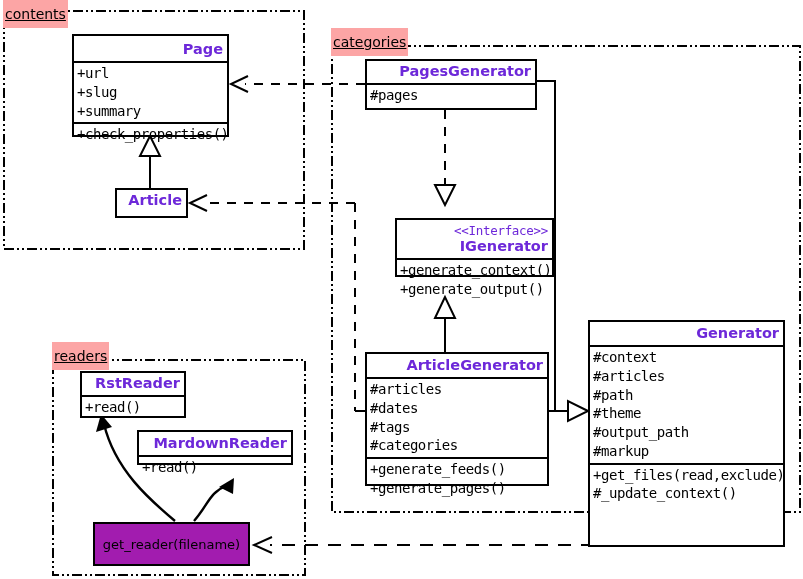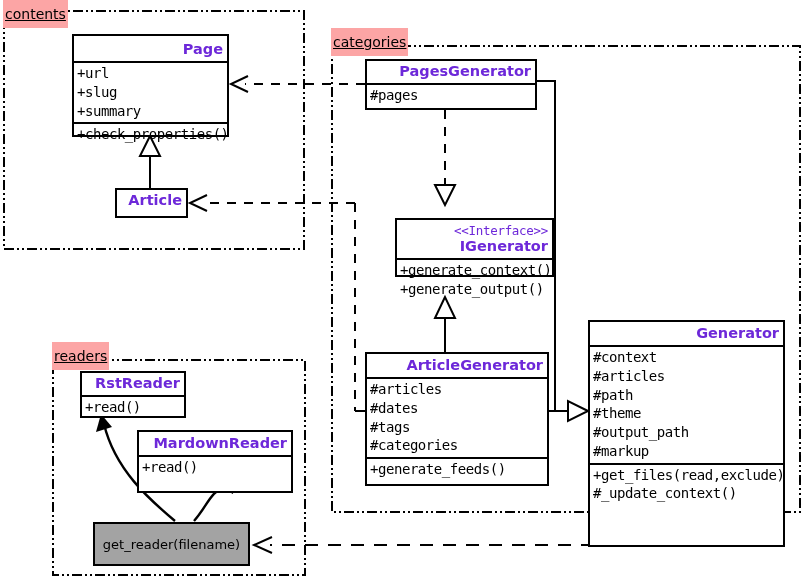--- a/index.html
+++ b/index.html
@@ -29,21 +29,21 @@
   }
   .cls .sep{border-top:2px solid #000;}
   .cls .sec{
     box-sizing:border-box;padding:1px 2px 2px 3px;
     font-family:"DejaVu Sans Mono", monospace;
     font-size:14px;color:#000;line-height:1.34;
     letter-spacing:-0.45px;white-space:nowrap;
   }
   .cls .sec div{white-space:nowrap;}
   .plainbox{
-    position:absolute;box-sizing:border-box;background:#a3a3a3;border:2px solid #000;
+    position:absolute;box-sizing:border-box;background:#a21caf;border:2px solid #000;
     display:flex;align-items:center;justify-content:center;
     font-size:13px;color:#000;font-family:"DejaVu Sans", sans-serif;
   }
 </style>
 </head>
 <body>
 
 <div id="stage">
 
   <svg class="layer">
@@ -151,20 +151,21 @@
   <div class="cls" style="left:365px;top:352px;width:184px;height:134px;">
     <div class="hdr" style="padding-top:3px;">ArticleGenerator</div>
     <div class="sec sep">
       <div>#articles</div>
       <div>#dates</div>
       <div>#tags</div>
       <div>#categories</div>
     </div>
     <div class="sec sep">
       <div>+generate_feeds()</div>
+      <div>+generate_pages()</div>
     </div>
   </div>
 
   <div class="cls" style="left:588px;top:320px;width:197px;height:227px;">
     <div class="hdr" style="padding-top:3px;">Generator</div>
     <div class="sec sep">
       <div>#context</div>
       <div>#articles</div>
       <div>#path</div>
       <div>#theme</div>
@@ -177,21 +178,21 @@
     </div>
   </div>
 
   <div class="cls" style="left:80px;top:371px;width:106px;height:47px;">
     <div class="hdr" style="padding-top:2px;">RstReader</div>
     <div class="sec sep">
       <div>+read()</div>
     </div>
   </div>
 
-  <div class="cls" style="left:137px;top:430px;width:156px;height:63px;">
+  <div class="cls" style="left:137px;top:430px;width:156px;height:35px;">
     <div class="hdr" style="padding-top:3px;">MardownReader</div>
     <div class="sec sep">
       <div>+read()</div>
     </div>
   </div>
 
   <div class="plainbox" style="left:93px;top:522px;width:157px;height:44px;">
     <span>get_reader(filename)</span>
   </div>
 

